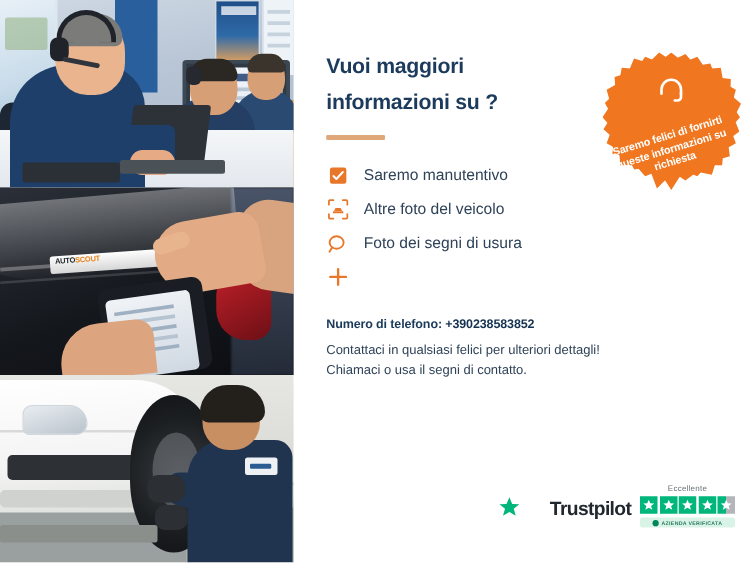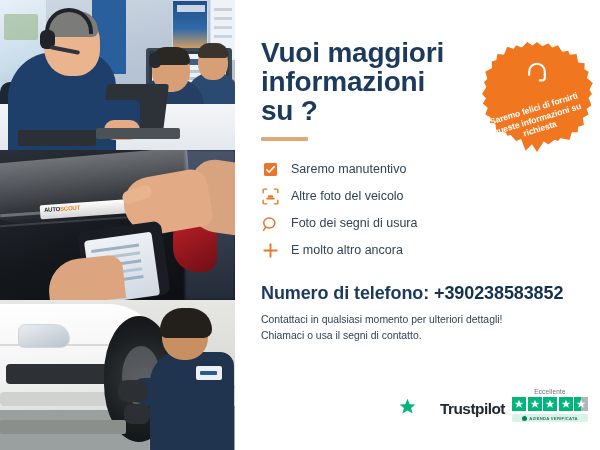--- a/index.html
+++ b/index.html
@@ -349,21 +349,21 @@
   
   .content {
     position: relative;
     flex: 1 1 auto;
     height: 450px;
     padding: 38px 22px 0 26px;
     background: #ffffff;
   }
 
   h1.headline {
-    font-size: 28px;
+    font-size: 17px;
     line-height: 29px;
     font-weight: bold;
     color: #1b3a5c;
     letter-spacing: -0.2px;
     max-width: 200px;
   }
 
   .divider {
     margin-top: 12px;
     width: 47px;
@@ -394,21 +394,21 @@
   .ico svg { display: block; }
   .feat-label {
     font-size: 12.5px;
     color: #2f4258;
     line-height: 1;
     white-space: nowrap;
   }
 
   .phone-line {
     margin-top: 19px;
-    font-size: 18px;
+    font-size: 10px;
     font-weight: bold;
     color: #1b3a5c;
     white-space: nowrap;
     letter-spacing: -0.1px;
   }
   .phone-line .num { color: #14324f; }
 
   .contact-copy {
     margin-top: 8px;
     font-size: 10.4px;
@@ -644,31 +644,30 @@
       </li>
       <li>
         <span class="ico">
           <svg width="17" height="17" viewBox="0 0 18 18">
             <g stroke="#e8772a" stroke-width="2" stroke-linecap="round">
               <path d="M9 2.4v13.2"></path>
               <path d="M2.4 9h13.2"></path>
             </g>
           </svg>
         </span>
-        <span class="feat-label">E molto altro ancora</span>
       </li>
     </ul>
 
     <div class="phone-line">
       <span>Numero di telefono:</span>
       <span class="num">+390238583852</span>
     </div>
 
     <div class="contact-copy">
-      <div>Contattaci in qualsiasi momento per ulteriori dettagli!</div>
+      <div>Contattaci in qualsiasi felici per ulteriori dettagli!</div>
       <div>Chiamaci o usa il segni di contatto.</div>
     </div>
 
     <div class="badge">
       <div class="burst"></div>
       <div class="burst2"></div>
       <span class="badge-ico">
         <svg width="22" height="20" viewBox="0 0 22 20">
           <path d="M3.2 13V9.6a7.8 7.8 0 0 1 15.6 0V13" fill="none" stroke="#fff" stroke-width="2.1" stroke-linecap="round"></path>
           <path d="M18.8 12.6v3.1c0 1.5-1.3 2.7-2.9 2.7h-2.1" fill="none" stroke="#fff" stroke-width="2.1" stroke-linecap="round"></path>

